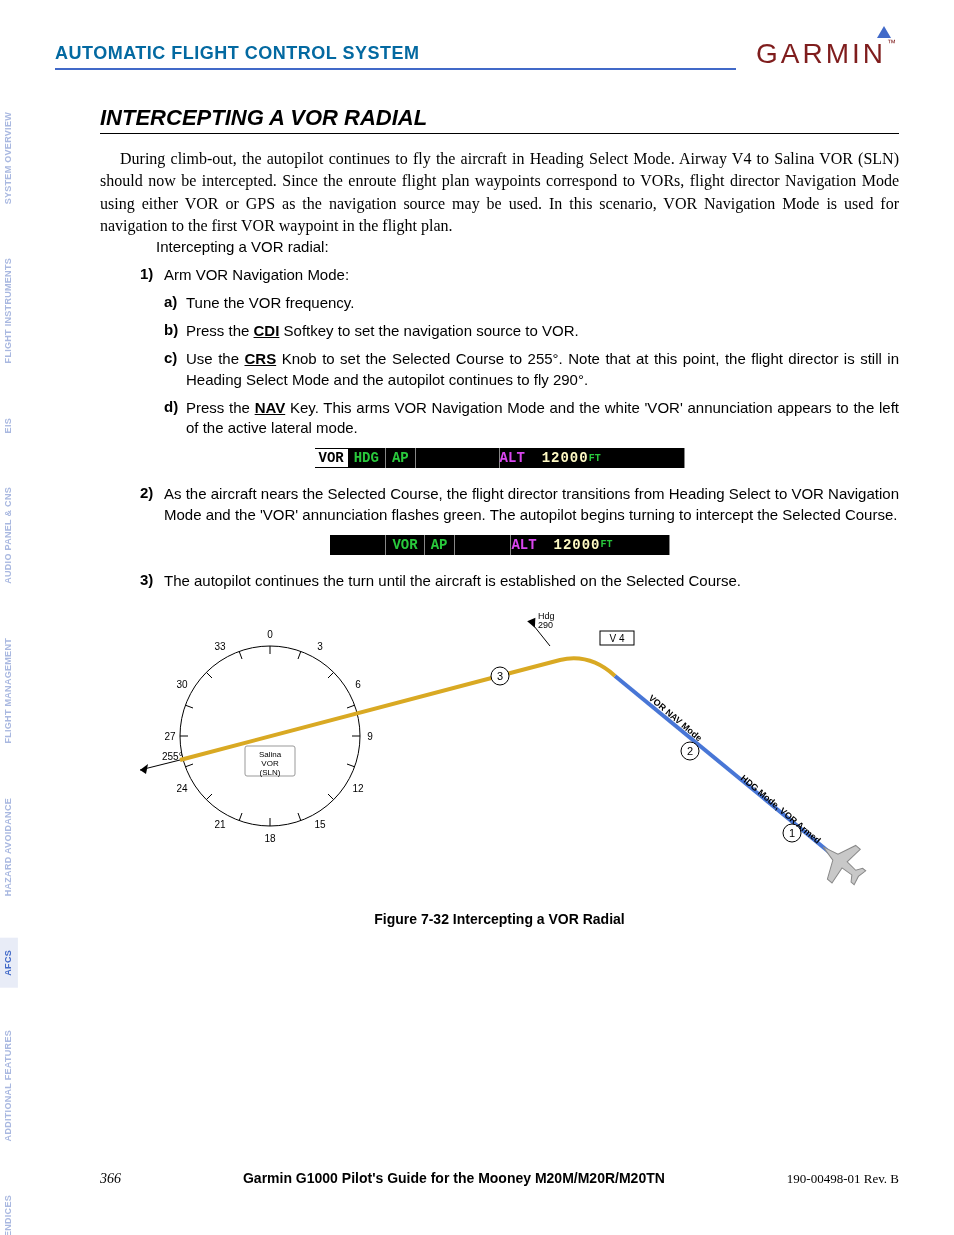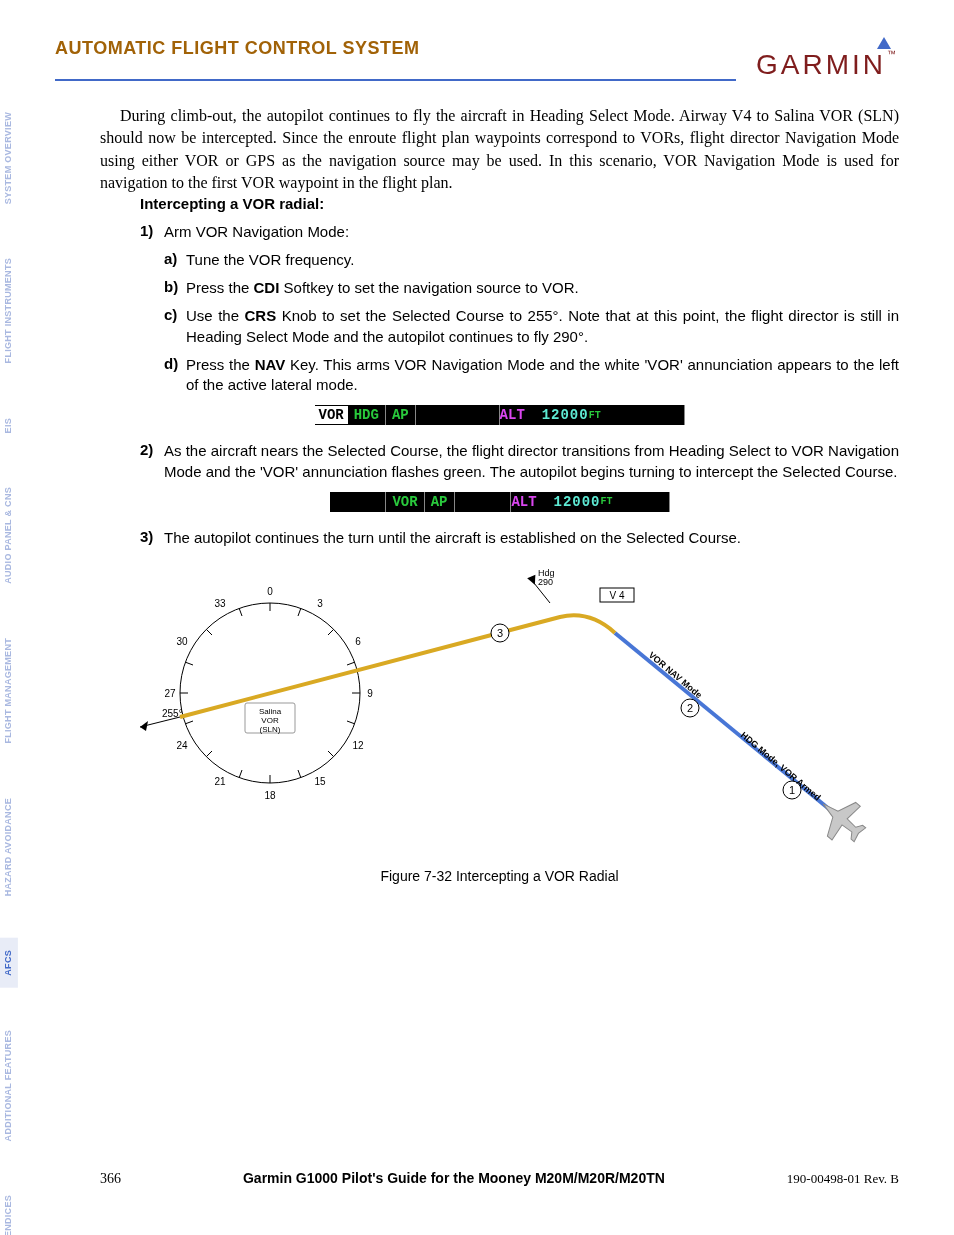--- a/index.html
+++ b/index.html
@@ -14,26 +14,26 @@
   .header {
     position: absolute;
     top: 38px;
     left: 55px;
     right: 55px;
     display: flex;
     justify-content: space-between;
     align-items: flex-end;
   }
   .section-title {
-    color: #a16207;
+    color: #0369a1;
     font-weight: 700;
     font-size: 18px;
     letter-spacing: 0.5px;
     border-bottom: 2px solid #4169c8;
-    padding-bottom: 20px;
+    padding-bottom: 4px;
     flex: 1;
     margin-right: 20px;
   }
   .logo {
     font-size: 28px;
     font-weight: 400;
     letter-spacing: 3px;
     color: #7f1d1d;
     position: relative;
   }
@@ -86,42 +86,42 @@
     padding-bottom: 2px;
   }
   .para {
     font-family: "Times New Roman", serif;
     font-size: 16px;
     line-height: 1.4;
     text-align: justify;
     text-indent: 20px;
   }
   .subhead {
-    font-weight: 700;
+    font-weight: 400;
     font-size: 15px;
-    margin-left: 40px;
+    margin-left: 56px;
     margin-bottom: 10px;
   }
   .step-1 {
     margin-left: 40px;
     margin-bottom: 8px;
     font-size: 15px;
     display: flex;
   }
   .step-1 .num { font-weight: 700; width: 24px; flex-shrink: 0; }
   .step-1 .txt { flex: 1; text-align: justify; line-height: 1.35; }
   .step-2 {
     margin-left: 64px;
     margin-bottom: 8px;
     font-size: 15px;
     display: flex;
   }
   .step-2 .num { font-weight: 700; width: 22px; flex-shrink: 0; }
   .step-2 .txt { flex: 1; text-align: justify; line-height: 1.35; }
-  .txt b { font-weight: 700; }
+  .txt b { font-weight: 700; text-decoration: underline; }
   .annun {
     background: #000;
     display: flex;
     align-items: center;
     height: 20px;
     margin: 10px auto 16px;
     width: 370px;
     font-family: "Courier New", monospace;
     font-weight: 700;
     font-size: 14px;
@@ -130,43 +130,43 @@
     padding: 0 6px;
     border-right: 1px solid #888;
     height: 100%;
     display: flex;
     align-items: center;
   }
   .annun .fill { flex: 1; }
   .annun .whitebox { background:#fff; color:#000; margin:1px 0; padding: 0 4px; line-height:18px; }
   .annun .green { color: #29c93c; }
   .annun .alt { color: #d946ef; }
-  .annun .num2 { color: #5eead4; letter-spacing: 1px; text-align: center; }
+  .annun .num2 { color: #fef9c3; letter-spacing: 1px; text-align: center; }
   .annun .ft { color: #29c93c; font-size: 10px; }
   .figure {
     margin: 10px auto 10px;
     display: block;
   }
   .fig-caption {
     text-align: center;
-    font-weight: 400;
+    font-weight: 700;
     font-size: 14px;
     margin-top: 8px;
   }
   .footer {
     position: absolute;
     bottom: 48px;
     left: 100px;
     right: 55px;
     display: flex;
     justify-content: space-between;
     font-size: 14px;
     align-items: baseline;
   }
-  .footer .pg { font-family: "Times New Roman", serif; }
+  .footer .pg { font-family: "Times New Roman", serif; font-style: italic; }
   .footer .title { font-weight: 700; text-align: center; }
   .footer .rev { font-family: "Times New Roman", serif; font-size: 13px; }
 </style>
 </head>
 <body>
 
 <div class="header">
   <div class="section-title">AUTOMATIC FLIGHT CONTROL SYSTEM</div>
   <div class="logo">
     <div class="logo-tri"></div>
@@ -181,20 +181,21 @@
   <div class="tab inactive">AUDIO PANEL &amp; CNS</div>
   <div class="tab inactive">FLIGHT MANAGEMENT</div>
   <div class="tab inactive">HAZARD AVOIDANCE</div>
   <div class="tab active">AFCS</div>
   <div class="tab inactive">ADDITIONAL FEATURES</div>
   <div class="tab inactive">APPENDICES</div>
 
 </div>
 
 <div class="content">
+  <div class="h2">INTERCEPTING A VOR RADIAL</div>
   <p class="para">During climb-out, the autopilot continues to fly the aircraft in Heading Select Mode.  Airway V4 to Salina VOR (SLN) should now be intercepted.  Since the enroute flight plan waypoints correspond to VORs, flight director Navigation Mode using either VOR or GPS as the navigation source may be used.  In this scenario, VOR Navigation Mode is used for navigation to the first VOR waypoint in the flight plan.</p>
   <div class="subhead">Intercepting a VOR radial:</div>
 
   <div class="step-1">
     <div class="num">1)</div>
     <div class="txt">Arm VOR Navigation Mode:</div>
   </div>
   <div class="step-2">
     <div class="num">a)</div>
     <div class="txt">Tune the VOR frequency.</div>

